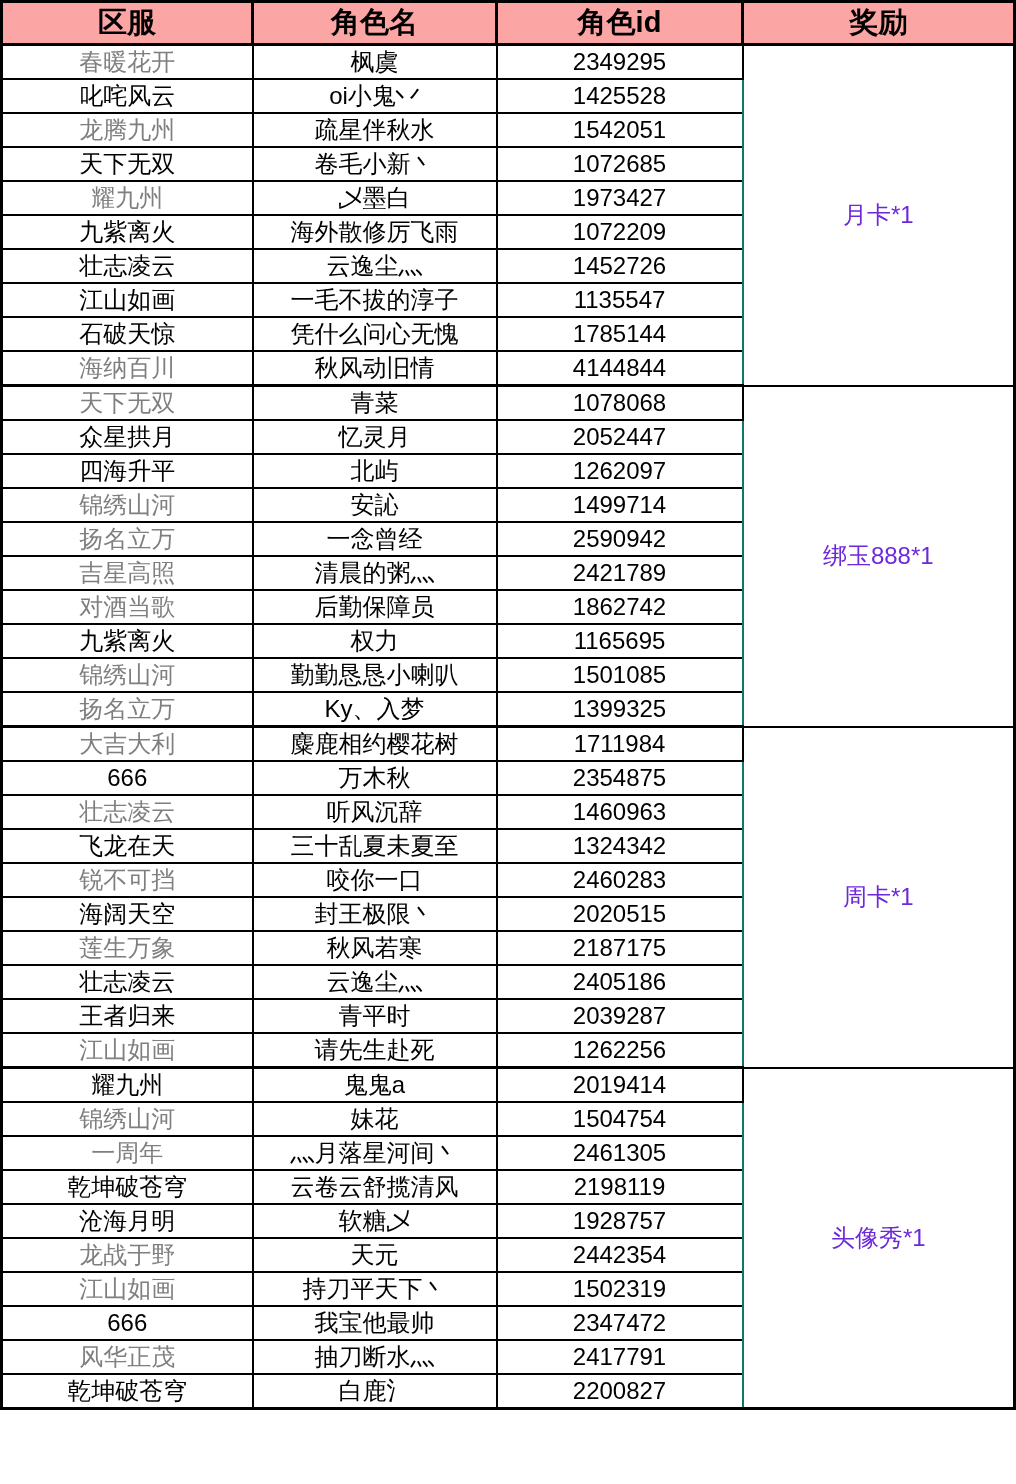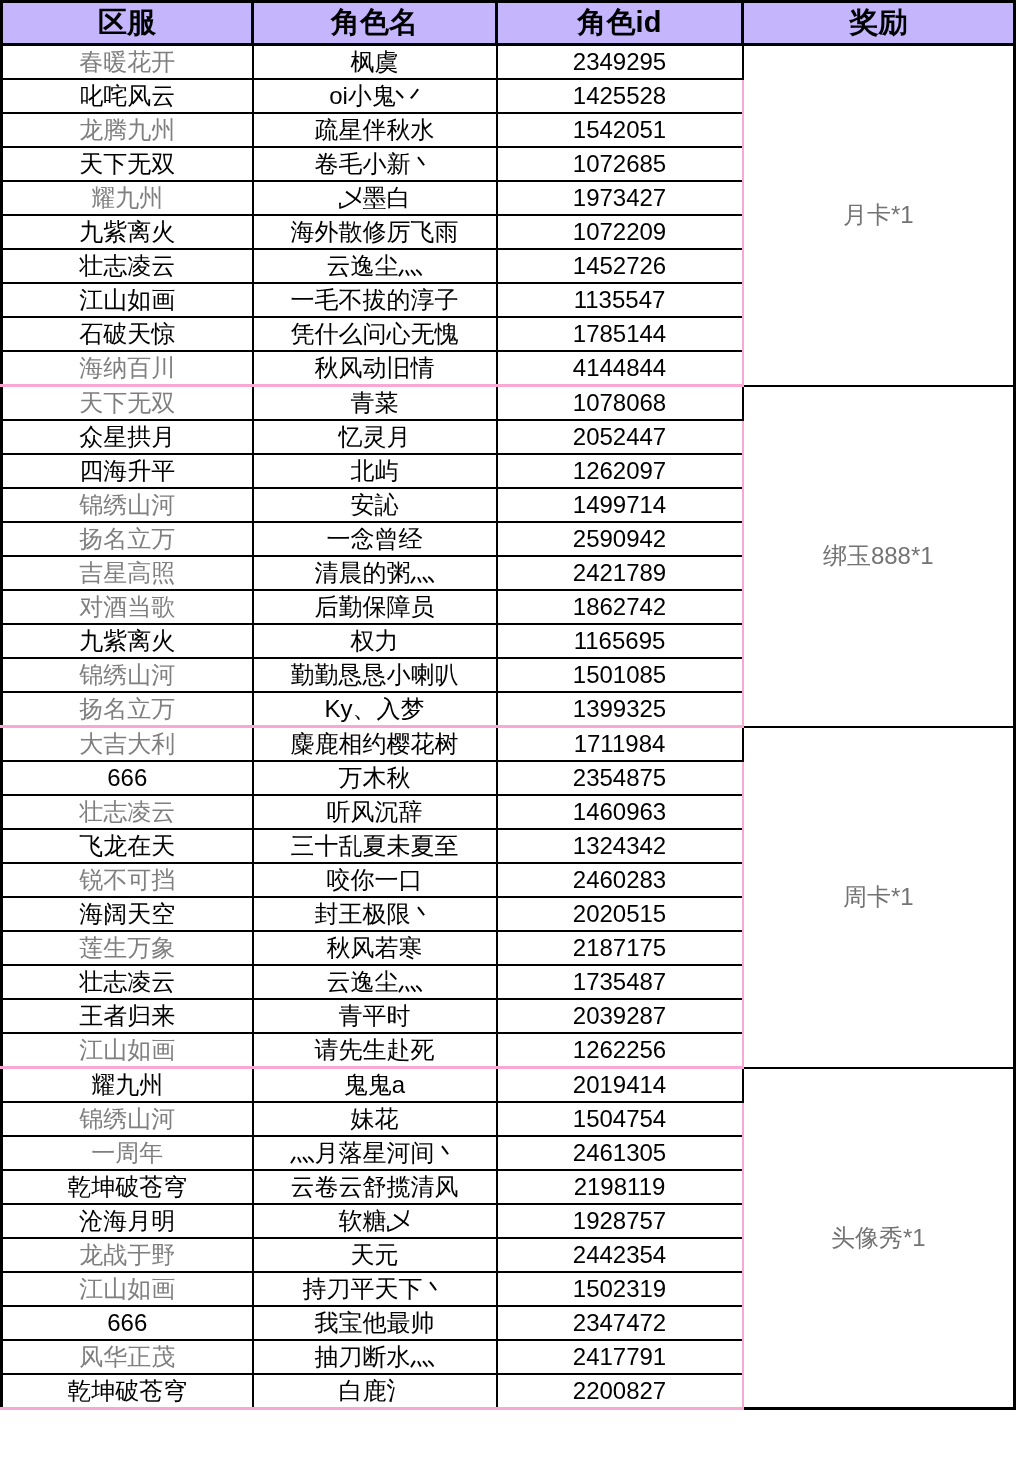--- a/index.html
+++ b/index.html
@@ -19,21 +19,21 @@
     table-layout: fixed;
     width: 1013px;
     margin: 0;
   }
   table.rewards col.c-server { width: 251px; }
   table.rewards col.c-name   { width: 244px; }
   table.rewards col.c-id     { width: 246px; }
   table.rewards col.c-reward { width: 272px; }
 
   table.rewards th {
-    background: #c4b5fd;
+    background: #fca5a5;
     border: 3px solid #000000;
     height: 40px;
     font-size: 29px;
     font-weight: bold;
     color: #000000;
     text-align: center;
     vertical-align: middle;
     padding: 0;
   }
   table.rewards td {
@@ -41,26 +41,26 @@
     height: 32px;
     font-size: 24px;
     color: #000000;
     text-align: center;
     vertical-align: middle;
     padding: 0;
     white-space: nowrap;
     overflow: hidden;
   }
   table.rewards { border: 3px solid #000000; }
-  table.rewards tr.group-end td { border-bottom: 3px solid #f9a8d4; }
+  table.rewards tr.group-end td { border-bottom: 3px solid #000000; }
   table.rewards td.muted { color: #7f7f7f; text-align: center; }
   table.rewards td.reward {
     font-size: 24px;
-    color: #737373;
-    border-left: 2px solid #f9a8d4;
+    color: #6d28d9;
+    border-left: 2px solid #0f766e;
   }
 </style>
 </head>
 <body>
 
 <div class="page">
   <table class="rewards">
     <colgroup>
       <col class="c-server">
       <col class="c-name">
@@ -210,21 +210,21 @@
           <td>2020515</td>
         </tr>
         <tr>
           <td class="muted">莲生万象</td>
           <td>秋风若寒</td>
           <td>2187175</td>
         </tr>
         <tr>
           <td>壮志凌云</td>
           <td>云逸尘灬</td>
-          <td>1735487</td>
+          <td>2405186</td>
         </tr>
         <tr>
           <td>王者归来</td>
           <td>青平时</td>
           <td>2039287</td>
         </tr>
         <tr class="group-end">
           <td class="muted">江山如画</td>
           <td>请先生赴死</td>
           <td>1262256</td>

